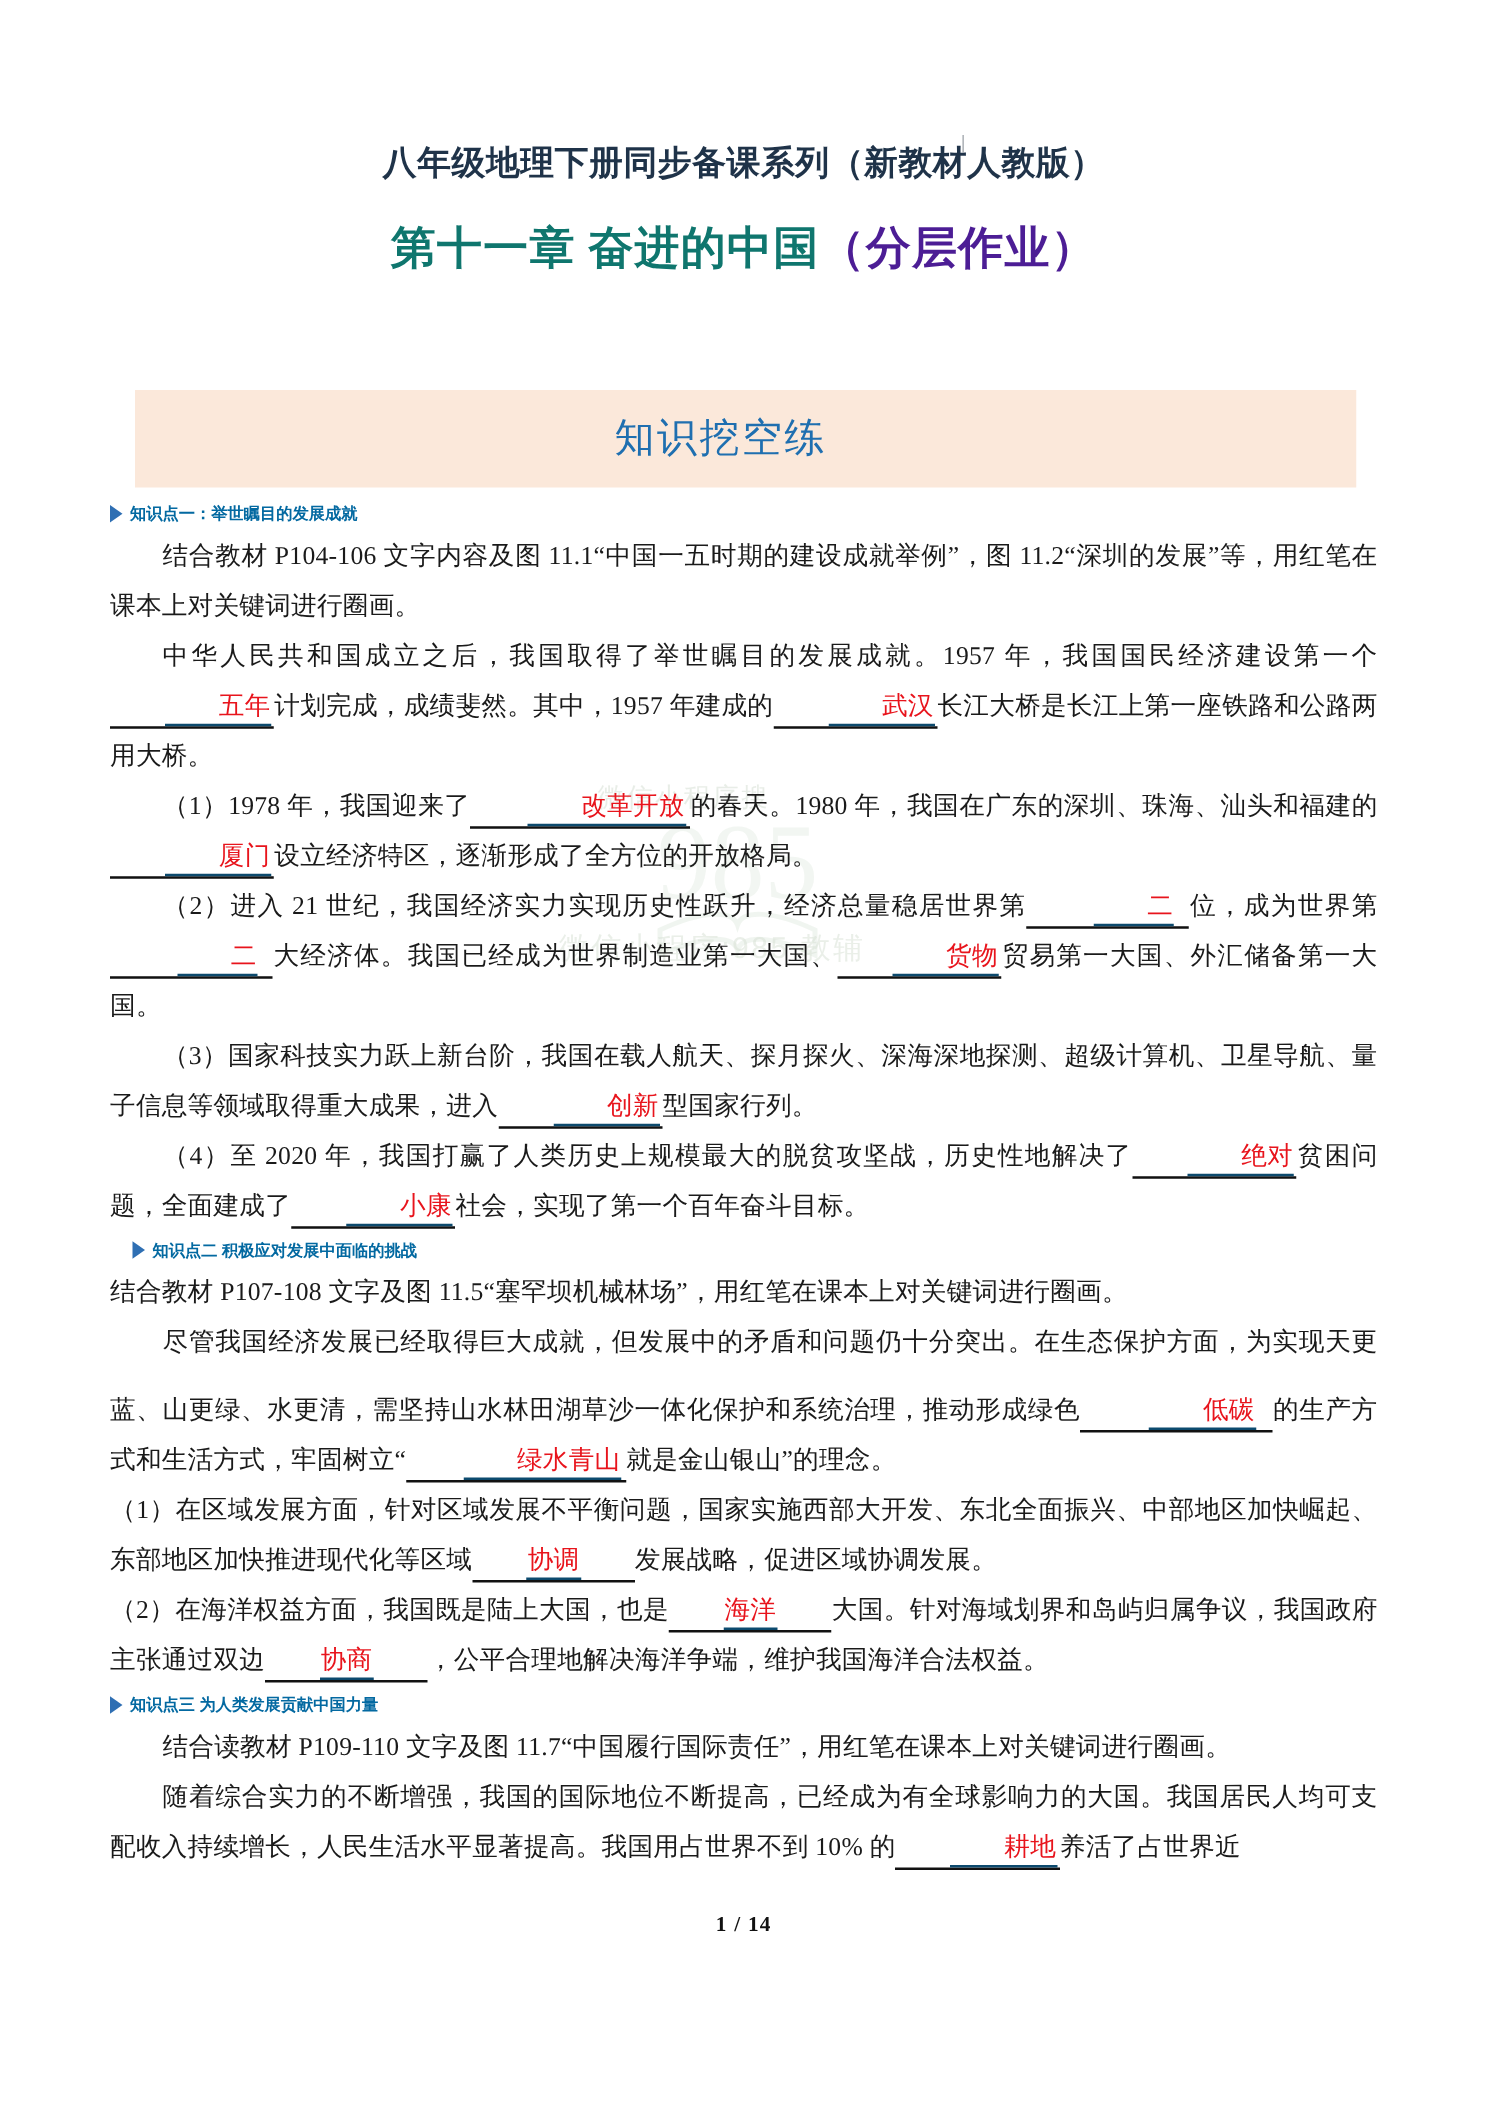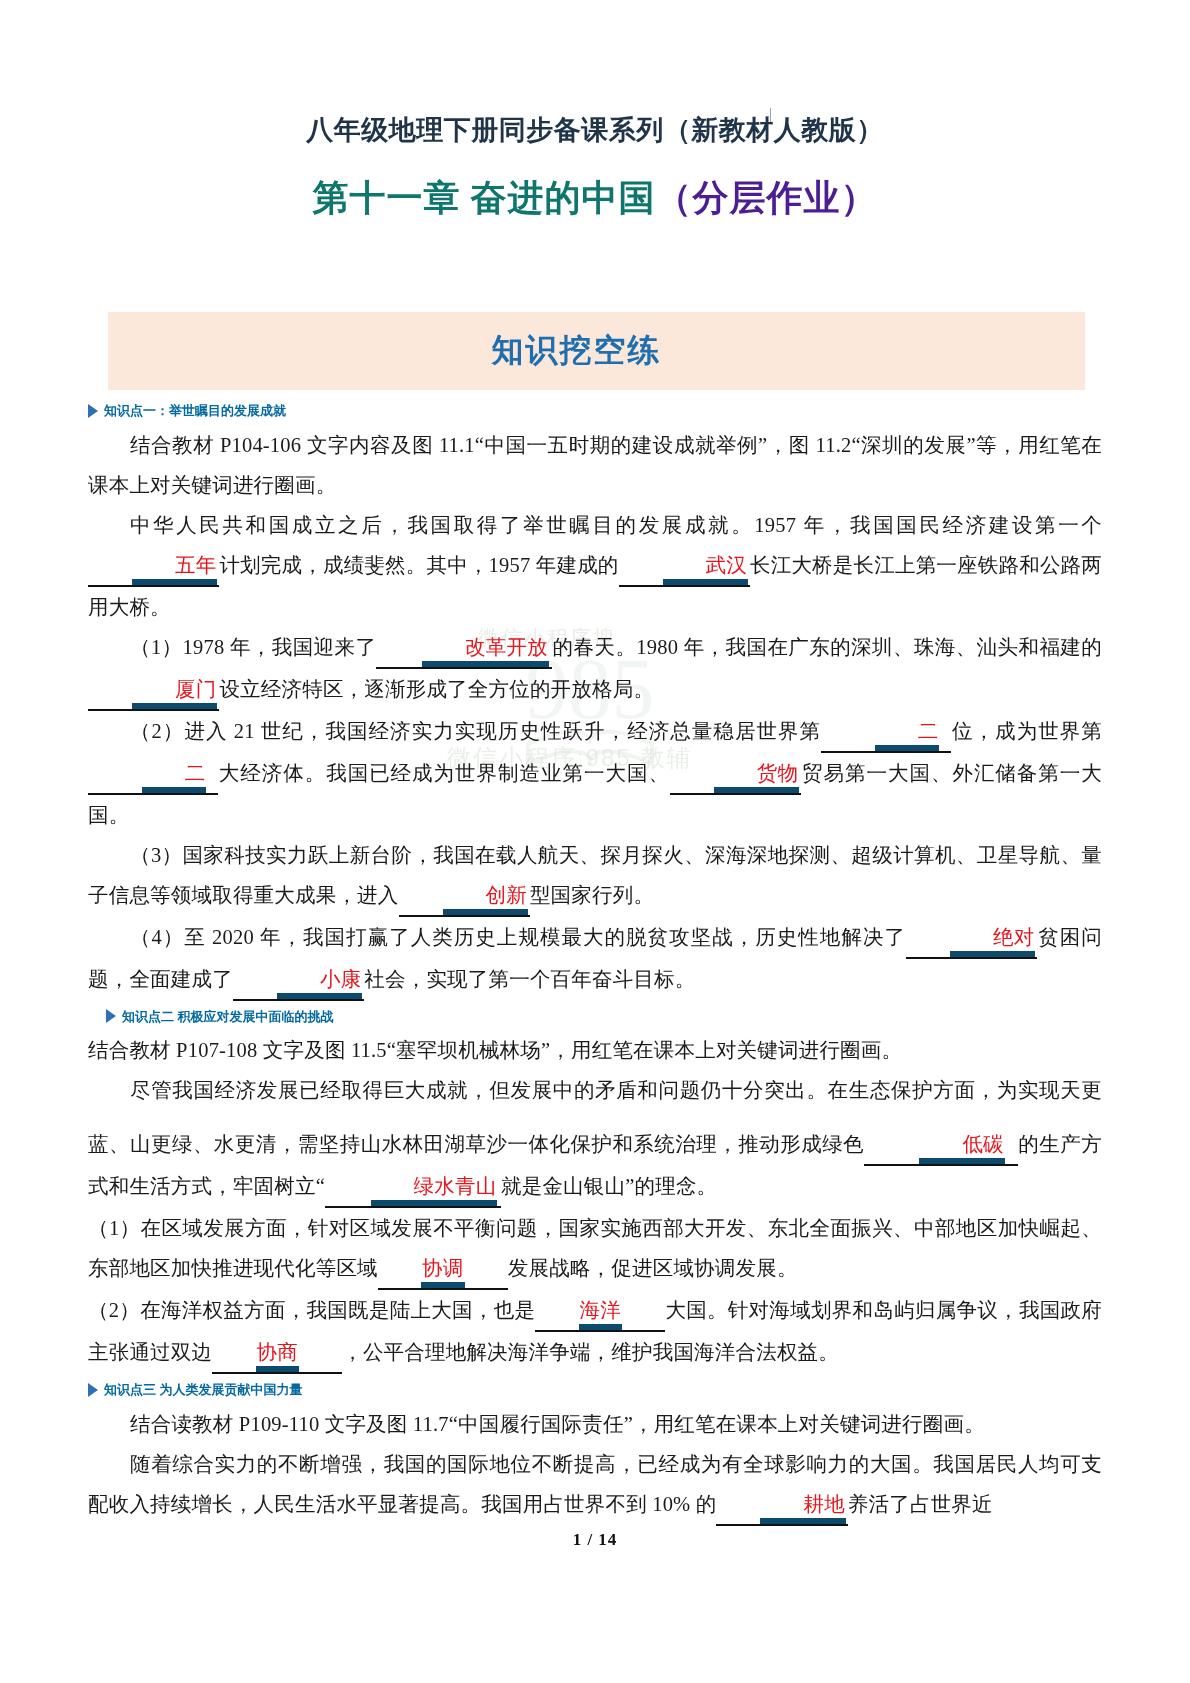--- a/index.html
+++ b/index.html
@@ -71,21 +71,21 @@
     position:absolute;
     left:108px;top:312px;
     width:977px;height:78px;
     background:#fbe8da;
     display:flex;
     align-items:center;
     justify-content:center;
   }
   .banner-text{
     font-family:"Liberation Sans","DejaVu Sans",sans-serif;
-    font-weight:bold;
+    font-weight:normal;
     font-size:32px;
     color:#1f6fb0;
     letter-spacing:2px;
     margin-left:-40px;
   }
   
   .content{
     position:absolute;
     left:88px;top:395px;
     width:1014px;
@@ -125,21 +125,21 @@
     color:#e8141c;
     border-bottom:2px solid #111;
     position:relative;
     display:inline-block;
     text-align:center;
     padding:0 2px;
     line-height:30px;
     vertical-align:baseline;
   }
   .blank > span.ans{
-    border-bottom:6px solid #0c4a6e;
+    border-bottom:2px solid #0c4a6e;
     padding:0 1px;
     display:inline-block;
     line-height:28px;
     text-align:center;
   }
   .w-md{min-width:126px;}
   .w-lg{min-width:150px;margin-top:19px;}
   .w-xl{min-width:172px;}
   .foot{
     position:absolute;

